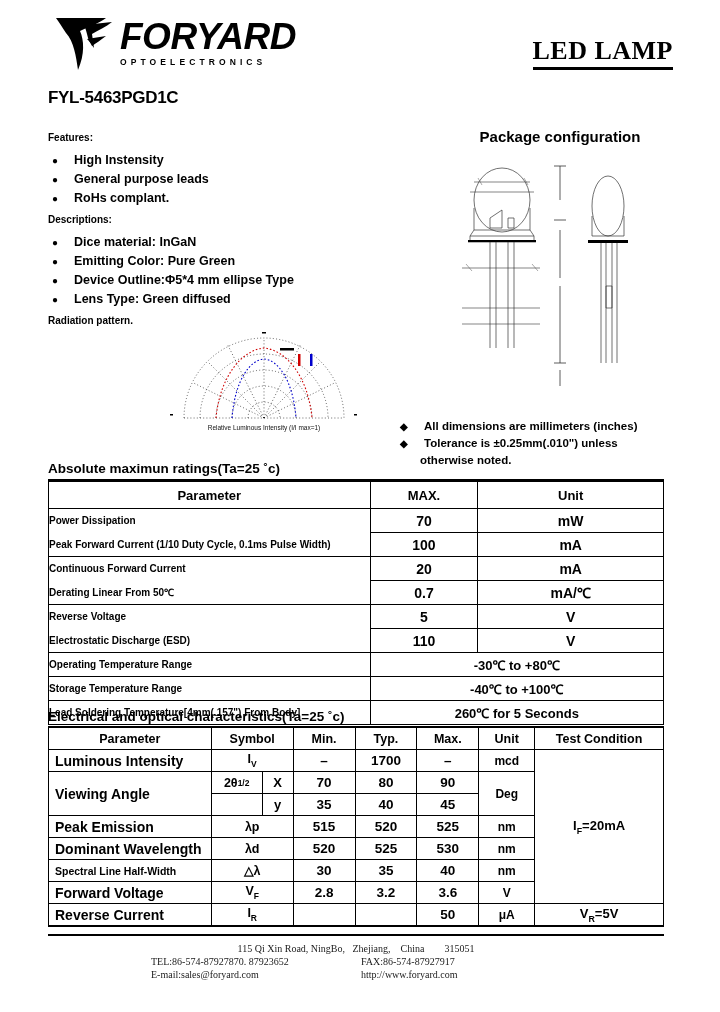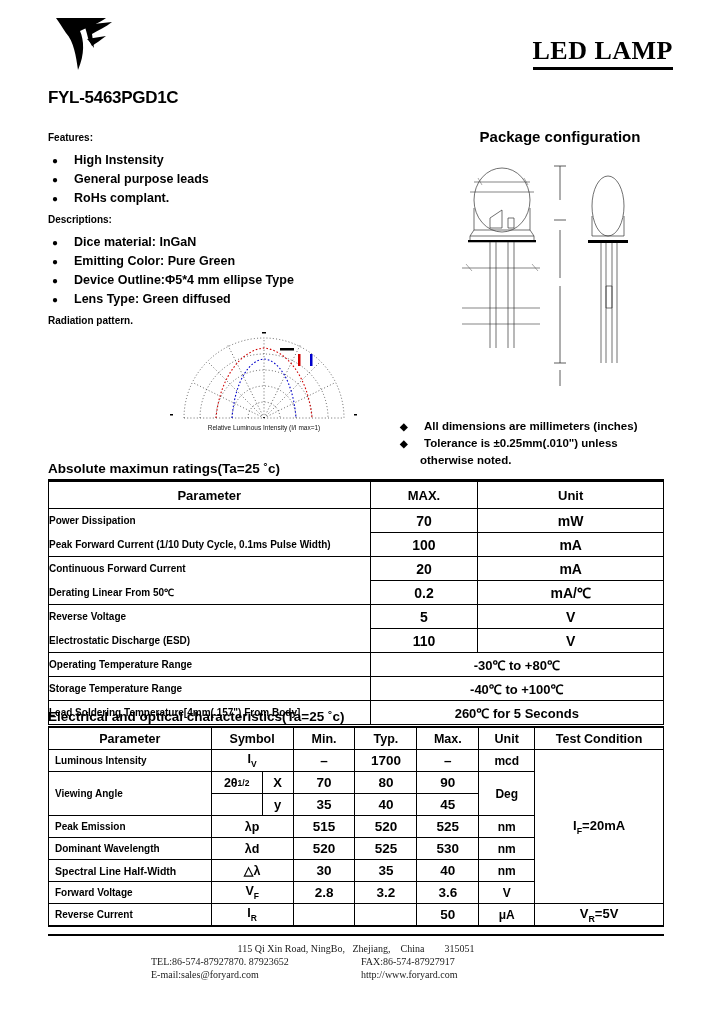--- a/index.html
+++ b/index.html
@@ -218,21 +218,21 @@
     height: 21px;
     font-weight: bold;
   }
   #tbl-eo td {
     height: 21px;
     font-size: 13.5px;
   }
   #tbl-eo td.pname {
     text-align: left;
     padding-left: 6px;
-    font-size: 10px;
+    font-size: 14px;
   }
   #tbl-eo td.pname.small { font-size: 10.5px; }
   #tbl-eo td.sym { font-size: 12.5px; }
   #tbl-eo td.unitc { font-size: 12px; }
   #tbl-eo td.tc { font-size: 13px; }
   #tbl-eo .tb-top { border-top: 2px solid #000; }
   #tbl-eo .tb-bot { border-bottom: 2px solid #000; }
   sub { font-size: 0.68em; }
 
   
@@ -288,20 +288,24 @@
 
 <div class="page">
 
   <div class="header">
     <div class="logo-block">
       <svg class="logo-mark" viewBox="0 0 62 60">
         <path d="M2,4 L52,4 C46,9 34,13 26,17 C30,26 31,40 24,56 C22,42 20,28 12,19 C8,13 5,8 2,4 Z" fill="#000"></path>
         <path d="M30,11 L58,8 C52,13 44,16 38,20 L40,34 C37,30 34,26 33,20 C32,16 31,13 30,11 Z" fill="#000"></path>
         <path d="M33,25 L52,22 C47,26 42,29 38,32 C37,29 35,27 33,25 Z" fill="#000"></path>
       </svg>
+      <div class="logo-text">
+        <div class="brand">FORYARD</div>
+        <div class="brand-sub">OPTOELECTRONICS</div>
+      </div>
     </div>
     <div class="doc-title"><span>LED LAMP</span></div>
   </div>
 
   <div class="partno">FYL-5463PGD1C</div>
 
   <div class="features">
     <div class="sec-head">Features:</div>
 
     <div class="bullet-row">
@@ -471,21 +475,21 @@
         <td class="val">100</td>
         <td class="unit">mA</td>
       </tr>
       <tr>
         <td class="pname nb">Continuous Forward Current</td>
         <td class="val">20</td>
         <td class="unit">mA</td>
       </tr>
       <tr>
         <td class="pname nt">Derating Linear From 50℃</td>
-        <td class="val">0.2</td>
+        <td class="val">0.7</td>
         <td class="unit">mA/℃</td>
       </tr>
       <tr>
         <td class="pname nb">Reverse Voltage</td>
         <td class="val">5</td>
         <td class="unit">V</td>
       </tr>
       <tr>
         <td class="pname nt">Electrostatic Discharge (ESD)</td>
         <td class="val">110</td>

